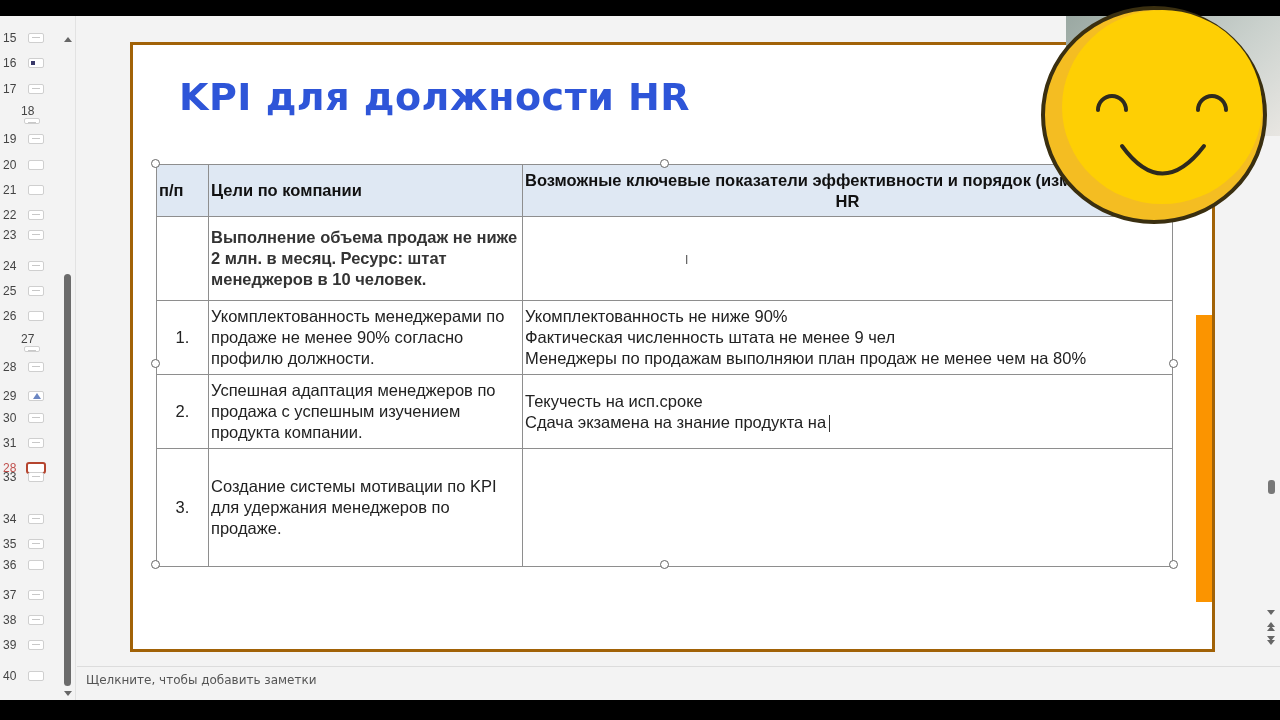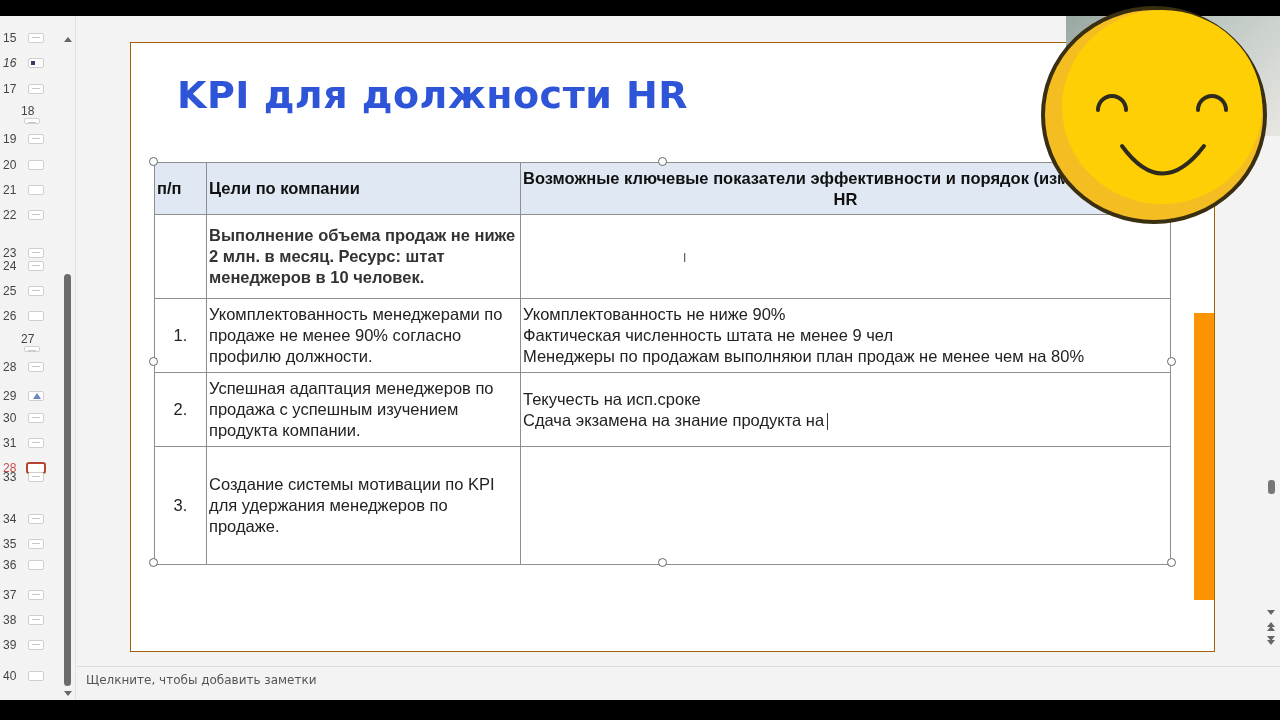--- a/index.html
+++ b/index.html
@@ -20,21 +20,21 @@
   .thumb-box .tri { position: absolute; left: 4px; top: 1px; width: 0; height: 0; border-left: 4px solid transparent; border-right: 4px solid transparent; border-bottom: 6px solid #6b86c2; }
 
   .thumb-scroll { position: absolute; left: 62px; top: 0; width: 12px; height: 684px; }
   .sb-up, .sb-down { position: absolute; left: 2px; width: 0; height: 0; border-left: 4px solid transparent; border-right: 4px solid transparent; }
   .sb-up { top: 21px; border-bottom: 5px solid #666; }
   .sb-down { top: 675px; border-top: 5px solid #666; }
   .sb-thumb { position: absolute; left: 2px; top: 258px; width: 7px; height: 412px; background: #6b6b6b; border-radius: 4px; }
 
   
   .canvas { position: absolute; left: 77px; top: 0; width: 1185px; height: 650px; background: #f3f3f3; }
-  .slide { position: absolute; left: 53px; top: 26px; width: 1085px; height: 610px; background: #fff; border: 1px solid #a16207; overflow: hidden; }
+  .slide { position: absolute; left: 53px; top: 26px; width: 1085px; height: 610px; background: #fff; border: 3px solid #a16207; overflow: hidden; }
 
   .slide-title { position: absolute; left: 46px; top: 30px; font-size: 38px; font-weight: bold; color: #2e55d8; letter-spacing: 0.5px; font-family: "DejaVu Sans", sans-serif; }
 
   table.kpi { position: absolute; left: 23px; top: 119px; border-collapse: collapse; width: 1017px; font-size: 16.5px; color: #222; border-radius: 31px; }
   table.kpi td, table.kpi th { border: 1px solid #8e8e8e; vertical-align: middle; padding: 2px 2px; line-height: 21px; }
   table.kpi th { background: #dfe8f3; font-weight: bold; text-align: left; height: 52px; color: #111; }
   table.kpi th.kpi-h { text-align: center; }
   .col-num { width: 52px; }
   .col-goal { width: 314px; }
   td.num { text-align: center; }
@@ -73,21 +73,21 @@
 <div class="app">
 
   <div class="thumbs">
     <div id="thumb-list">
         <div class="thumb-row" style="top: 12px;">
           <span class="thumb-num">15</span>
           <span class="thumb-box">
             <span class="line"></span>
           </span>
         </div>
-        <div class="thumb-row" style="top: 37.3px; font-style: italic;">
+        <div class="thumb-row" style="top: 37.3px;">
           <span class="thumb-num">16</span>
           <span class="thumb-box">
             <span class="dark"></span>
           </span>
         </div>
         <div class="thumb-row" style="top: 62.6px;">
           <span class="thumb-num">17</span>
           <span class="thumb-box">
             <span class="line"></span>
           </span>
@@ -111,21 +111,21 @@
         <div class="thumb-row" style="top: 163.8px;">
           <span class="thumb-num">21</span>
           <span class="thumb-box"></span>
         </div>
         <div class="thumb-row" style="top: 189.1px;">
           <span class="thumb-num">22</span>
           <span class="thumb-box">
             <span class="line"></span>
           </span>
         </div>
-        <div class="thumb-row" style="top: 227px;">
+        <div class="thumb-row" style="top: 209px;">
           <span class="thumb-num">23</span>
           <span class="thumb-box">
             <span class="line"></span>
           </span>
         </div>
         <div class="thumb-row" style="top: 239.7px;">
           <span class="thumb-num">24</span>
           <span class="thumb-box">
             <span class="line"></span>
           </span>

